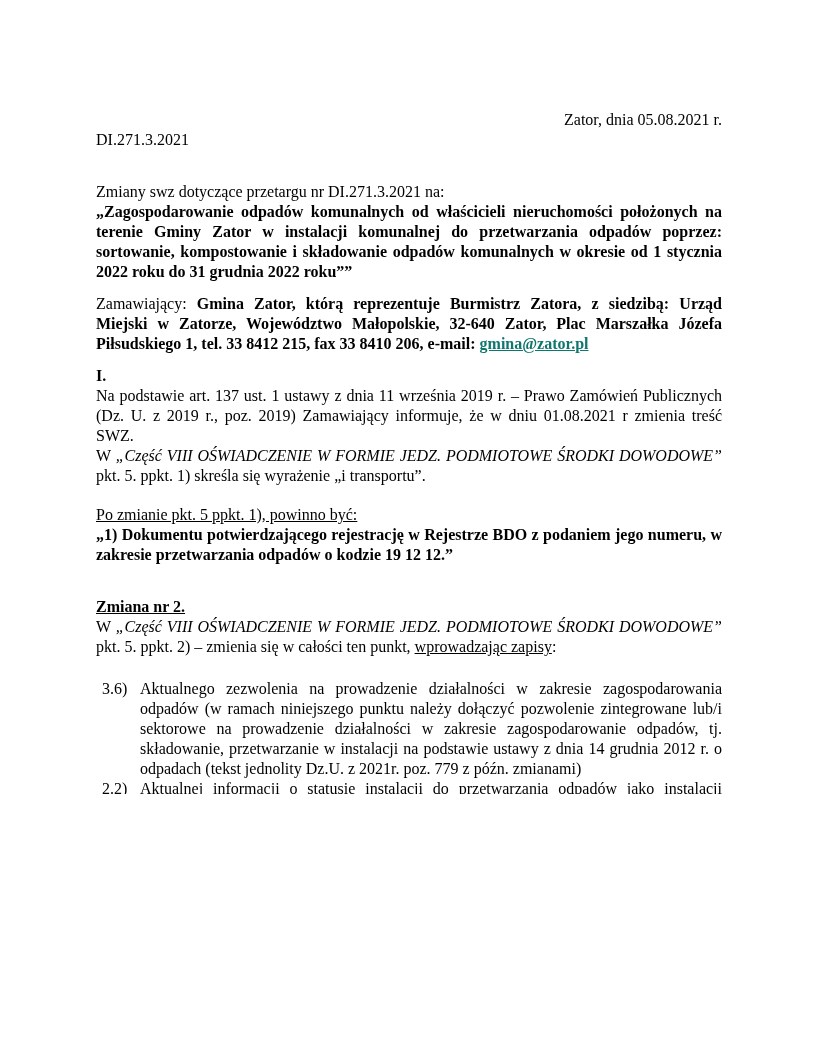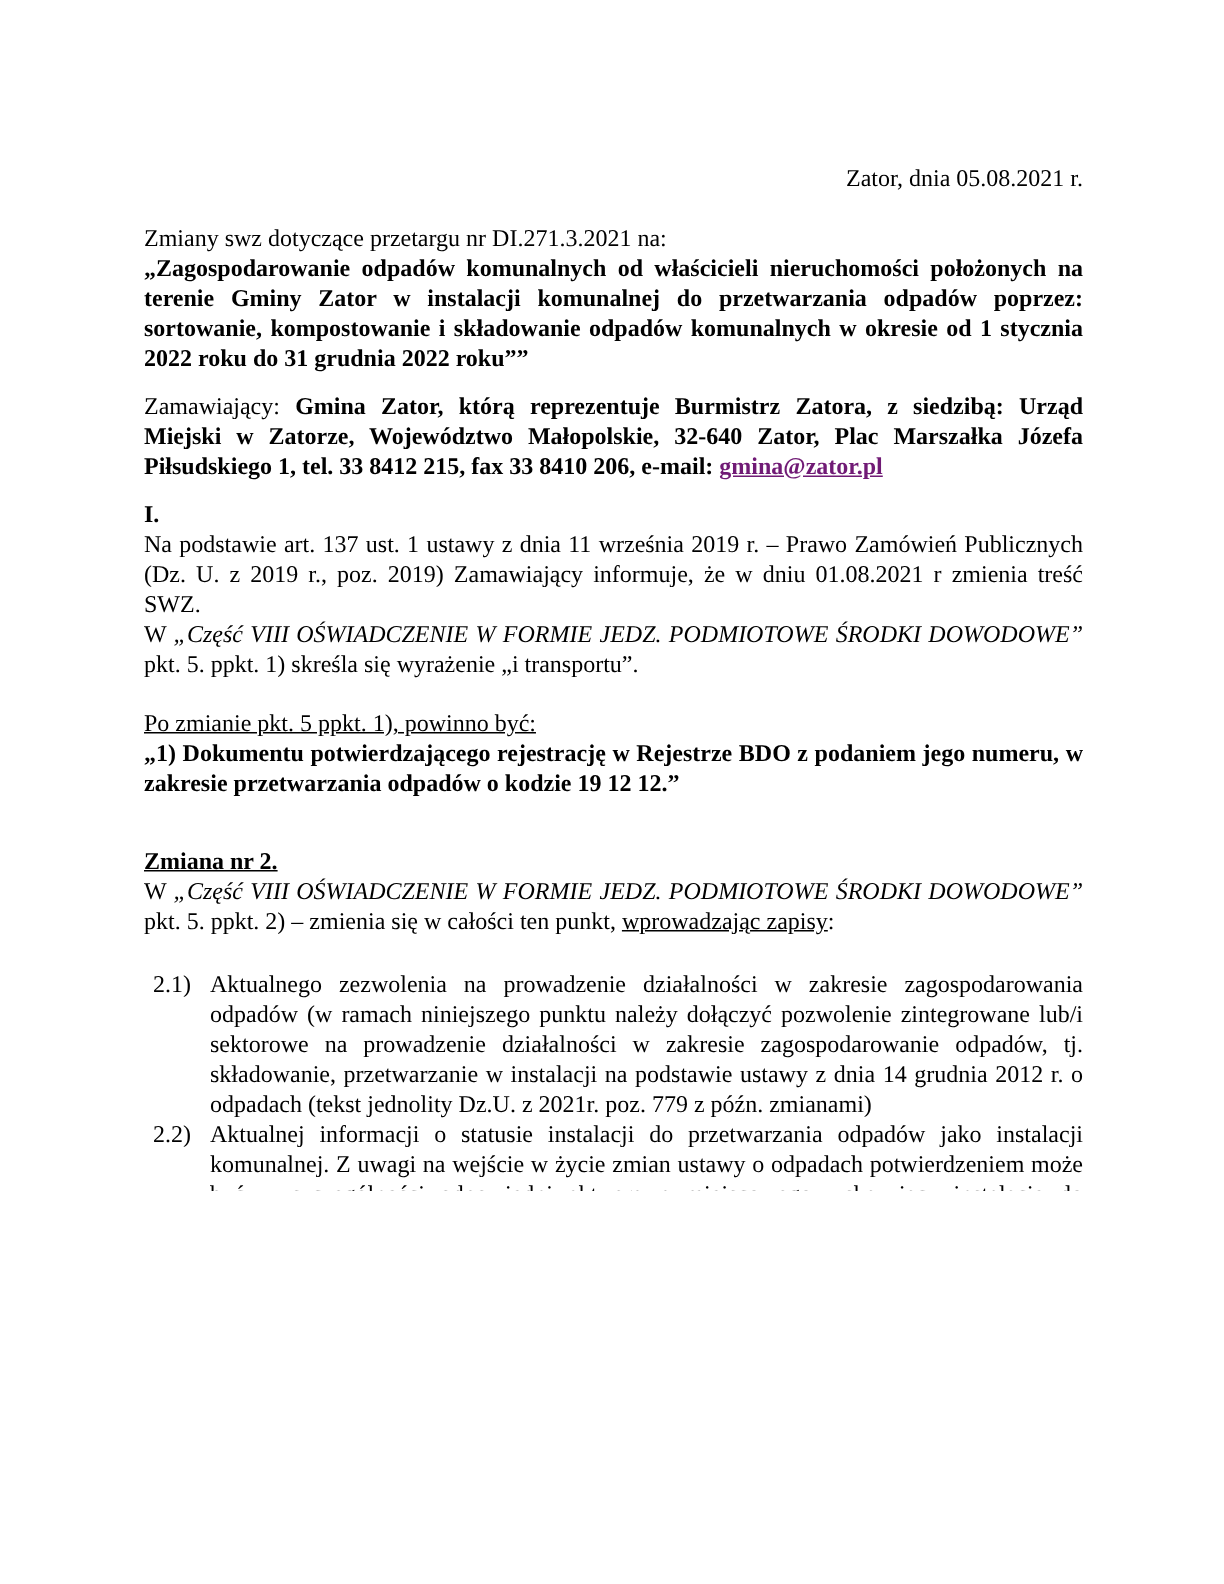--- a/index.html
+++ b/index.html
@@ -19,23 +19,23 @@
     left: 96px;
     top: 110px;
     width: 626px;
   }
   p { margin: 0; }
   .right { text-align: right; }
   .just  { text-align: justify; }
   .bold  { font-weight: bold; }
   .u     { text-decoration: underline; }
   .it    { font-style: italic; }
-  .email { color: #701a75; }
+  .email { color: #0f766e; }
 
-  .intro-lead       { margin-top: 20px; }
+  .intro-lead       { margin-top: 32px; }
   .buyer-par        { margin-top: 12px; }
   .sec1-num         { margin-top: 12px; }
   .zmiana1-heading  { margin-top: 22px; }
   .after-label      { margin-top: 19px; }
   .zmiana2-heading  { margin-top: 32px; }
   .req-list         { margin-top: 22px; }
 
   .li { display: flex; align-items: flex-start; }
   .li-num  { flex: 0 0 38px; margin-left: 6px; }
   .li-text { flex: 1; text-align: justify; }
@@ -48,40 +48,41 @@
     text-align: right;
   }
 </style>
 </head>
 <body>
 
 <div class="page">
   <div class="content">
 
     <p class="right">Zator, dnia 05.08.2021 r.</p>
+    <p>DI.271.3.2021</p>
 
     <p class="intro-lead">Zmiany swz dotyczące przetargu nr DI.271.3.2021 na:</p>
     <p class="just bold">„Zagospodarowanie odpadów komunalnych od właścicieli nieruchomości położonych na terenie Gminy Zator w instalacji komunalnej do przetwarzania odpadów poprzez: sortowanie, kompostowanie i składowanie odpadów komunalnych w okresie od 1 stycznia 2022 roku do 31 grudnia 2022 roku””</p>
 
     <p class="just buyer-par"><span>Zamawiający: </span><span class="bold">Gmina Zator, którą reprezentuje Burmistrz Zatora, z siedzibą: Urząd Miejski w Zatorze, Województwo Małopolskie, 32-640 Zator, Plac Marszałka Józefa Piłsudskiego 1, tel. 33 8412 215, fax 33 8410 206, e-mail: </span><span class="bold u email">gmina@zator.pl</span></p>
 
     <p class="bold sec1-num">I.</p>
     <p class="just">Na podstawie art. 137 ust. 1 ustawy z dnia 11 września 2019 r. – Prawo Zamówień Publicznych (Dz. U. z 2019 r., poz. 2019) Zamawiający informuje, że w dniu 01.08.2021 r zmienia treść SWZ.</p>
 
     <p class="just"><span>W </span><span class="it">„Część VIII OŚWIADCZENIE W FORMIE JEDZ. PODMIOTOWE ŚRODKI DOWODOWE”</span><span> pkt. 5. ppkt. 1) skreśla się wyrażenie „i transportu”.</span></p>
 
     <p class="u after-label">Po zmianie pkt. 5 ppkt. 1), powinno być:</p>
     <p class="just bold">„1) Dokumentu potwierdzającego rejestrację w Rejestrze BDO z podaniem jego numeru, w zakresie przetwarzania odpadów o kodzie 19 12 12.”</p>
 
     <p class="bold u zmiana2-heading">Zmiana nr 2.</p>
     <p class="just"><span>W </span><span class="it">„Część VIII OŚWIADCZENIE W FORMIE JEDZ. PODMIOTOWE ŚRODKI DOWODOWE”</span><span> pkt. 5. ppkt. 2) – zmienia się w całości ten punkt, </span><span class="u">wprowadzając zapisy</span><span>:</span></p>
 
     <div class="req-list">
       <div class="li">
-        <span class="li-num">2.1)</span>
+        <span class="li-num">3.6)</span>
         <span class="li-text">Aktualnego zezwolenia na prowadzenie działalności w zakresie zagospodarowania odpadów (w ramach niniejszego punktu należy dołączyć pozwolenie zintegrowane lub/i sektorowe na prowadzenie działalności w zakresie zagospodarowanie odpadów, tj. składowanie, przetwarzanie w instalacji na podstawie ustawy z dnia 14 grudnia 2012 r. o odpadach (tekst jednolity Dz.U. z 2021r. poz. 779 z późn. zmianami)</span>
       </div>
       <div class="li">
         <span class="li-num">2.2)</span>
         <span class="li-text">Aktualnej informacji o statusie instalacji do przetwarzania odpadów jako instalacji komunalnej. Z uwagi na wejście w życie zmian ustawy o odpadach potwierdzeniem może być w szczególności odpowiedni akt prawa miejscowego wskazujący instalację do przetwarzania zmieszanych odpadów komunalnych oraz instalację do składowania odpadów powstających w procesie mechaniczno-biologicznego przetwarzania zmieszanych odpadów komunalnych oraz pozostałości z sortowania odpadów komunalnych przeznaczonych do składowania jako instalację regionalną (status regionalnej instalacji przetwarzania odpadów komunalnych dla instalacji MBP, kompostowi, składowiska odpadów innych niż obojętne i niebezpieczne).</span>
       </div>
     </div>
 
   </div>
 

